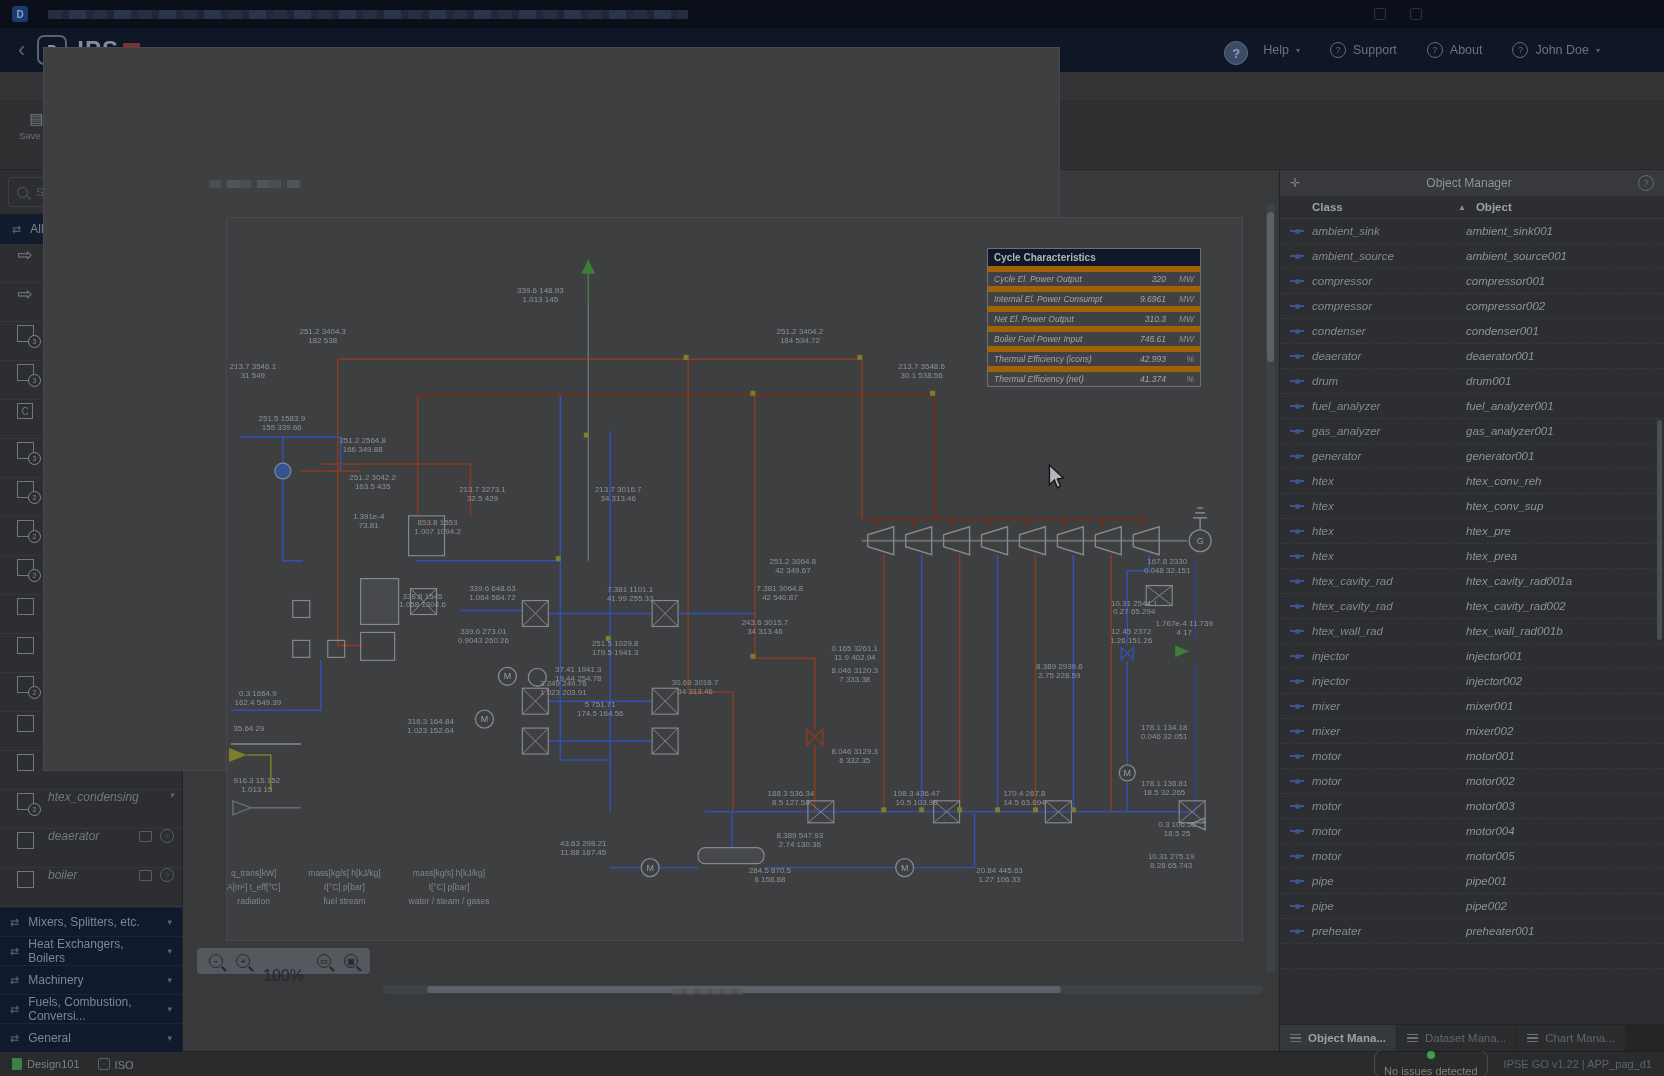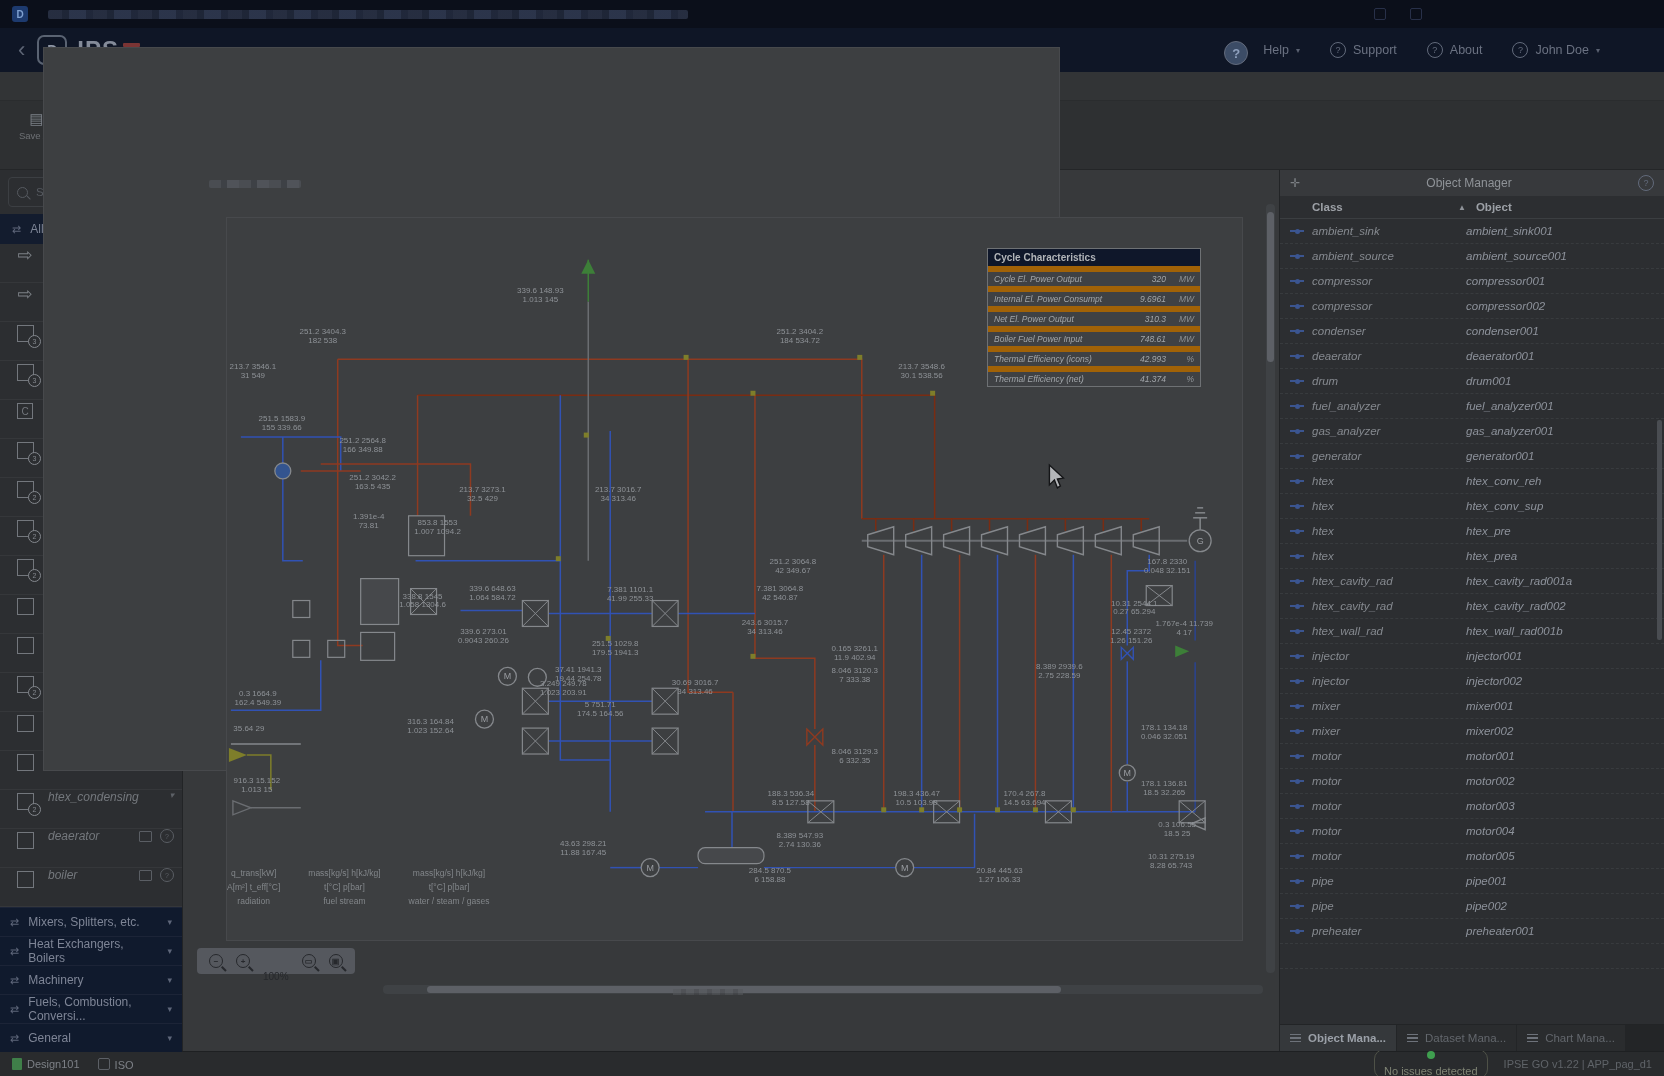--- a/index.html
+++ b/index.html
@@ -122,21 +122,21 @@
   .ct-header{background:#0f172a;color:#b2b5b9;font-weight:bold;font-size:10px;padding:3px 6px;}
   .ct-row{display:flex;padding:2px 6px;border-top:6px solid #a16207;color:#a2a6aa;font-style:italic;}
   .ct-label{flex:1;}
   .ct-val{width:44px;text-align:right;}
   .ct-unit{width:28px;text-align:right;color:#8d9195;}
   .legend{position:absolute;left:44px;top:696px;display:flex;gap:28px;font-size:8.5px;color:#82868a;
           text-align:center;z-index:3;}
   .legend div{line-height:14px;}
   .zoombar{position:absolute;left:14px;top:778px;height:26px;background:#55585e;border-radius:4px;display:flex;
            align-items:center;gap:13px;padding:0 12px;z-index:3;}
-  .zoom-label{color:#26282c;font-size:10px;font-weight:normal;margin-top:30px;}
+  .zoom-label{color:#26282c;font-size:16px;font-weight:normal;margin-top:30px;}
   .mag2{width:12px;height:12px;border:1.6px solid #26282c;border-radius:50%;position:relative;}
   .mag2::after{content:"";position:absolute;width:6px;height:1.6px;background:#26282c;transform:rotate(45deg);
                right:-5px;bottom:-3px;}
   .mag2 span{position:absolute;inset:0;display:grid;place-items:center;font-size:8px;color:#26282c;font-weight:bold;}
   .hscroll{position:absolute;left:200px;right:16px;top:815px;height:9px;background:#3f4245;border-radius:4px;z-index:3;}
   .hscroll .thumb{position:absolute;left:5%;width:72%;top:1px;bottom:1px;background:#5d6066;border-radius:4px;}
   .vscroll{position:absolute;right:4px;top:34px;bottom:78px;width:9px;background:#3f4245;border-radius:4px;z-index:3;}
   .vscroll .thumb{position:absolute;top:8px;height:150px;left:1px;right:1px;background:#5d6066;border-radius:4px;}
   .fb-scribble{position:absolute;left:490px;top:819px;width:70px;height:6px;z-index:4;opacity:.6;
     background:repeating-linear-gradient(90deg,#55585c 0 8px,#47494d 8px 13px);}

